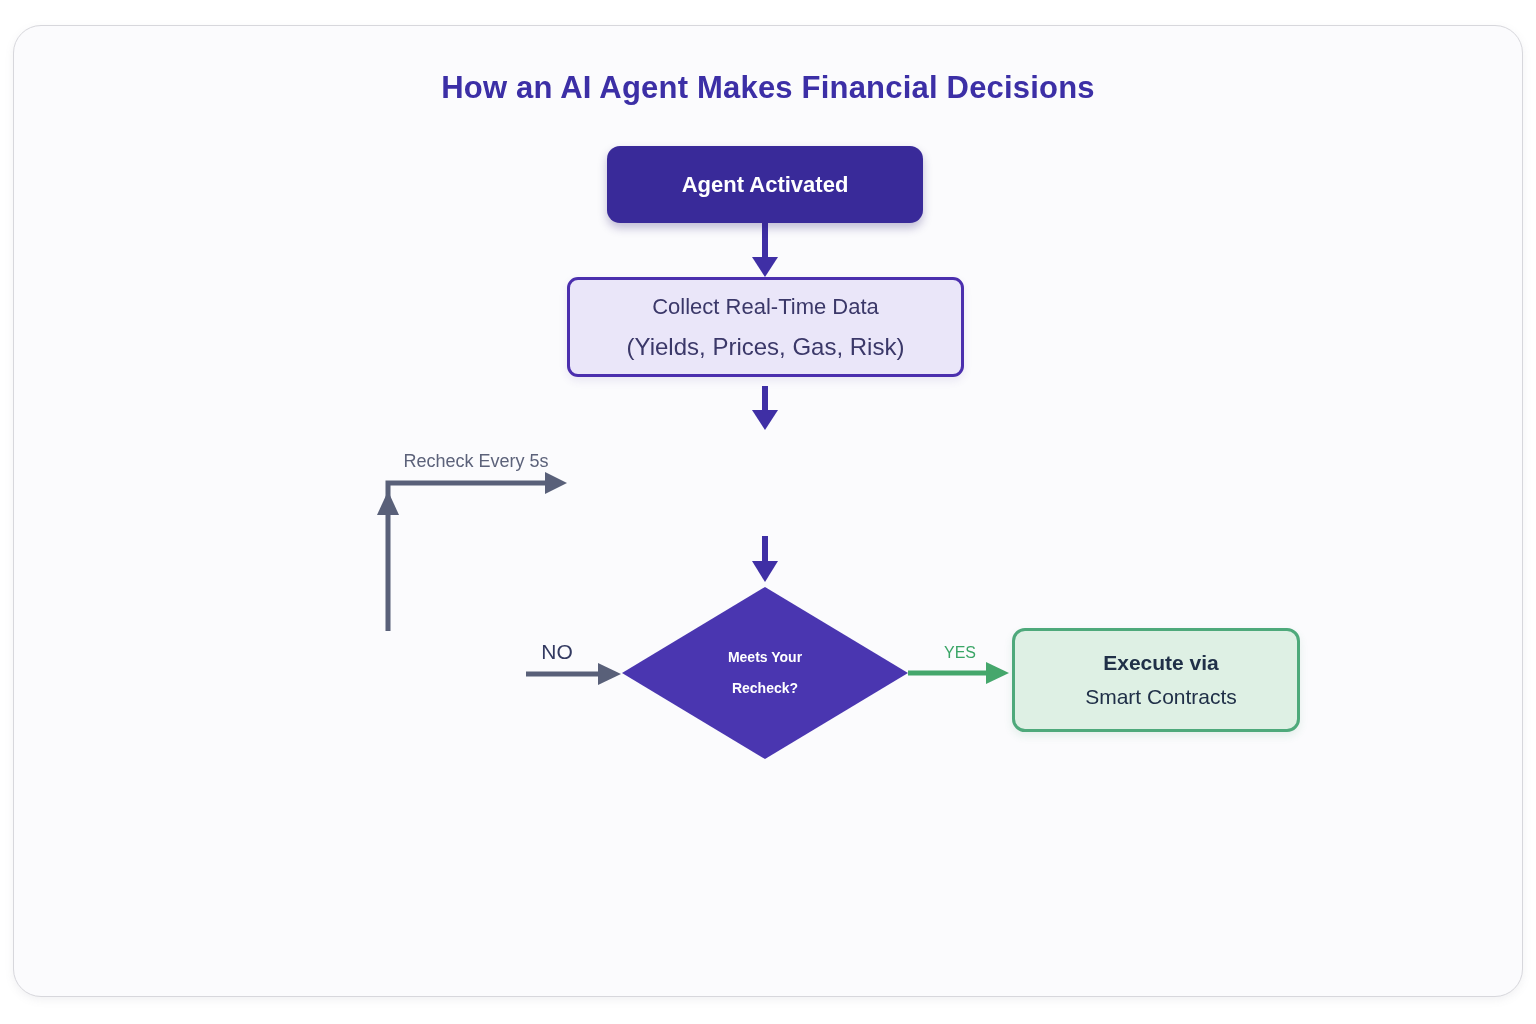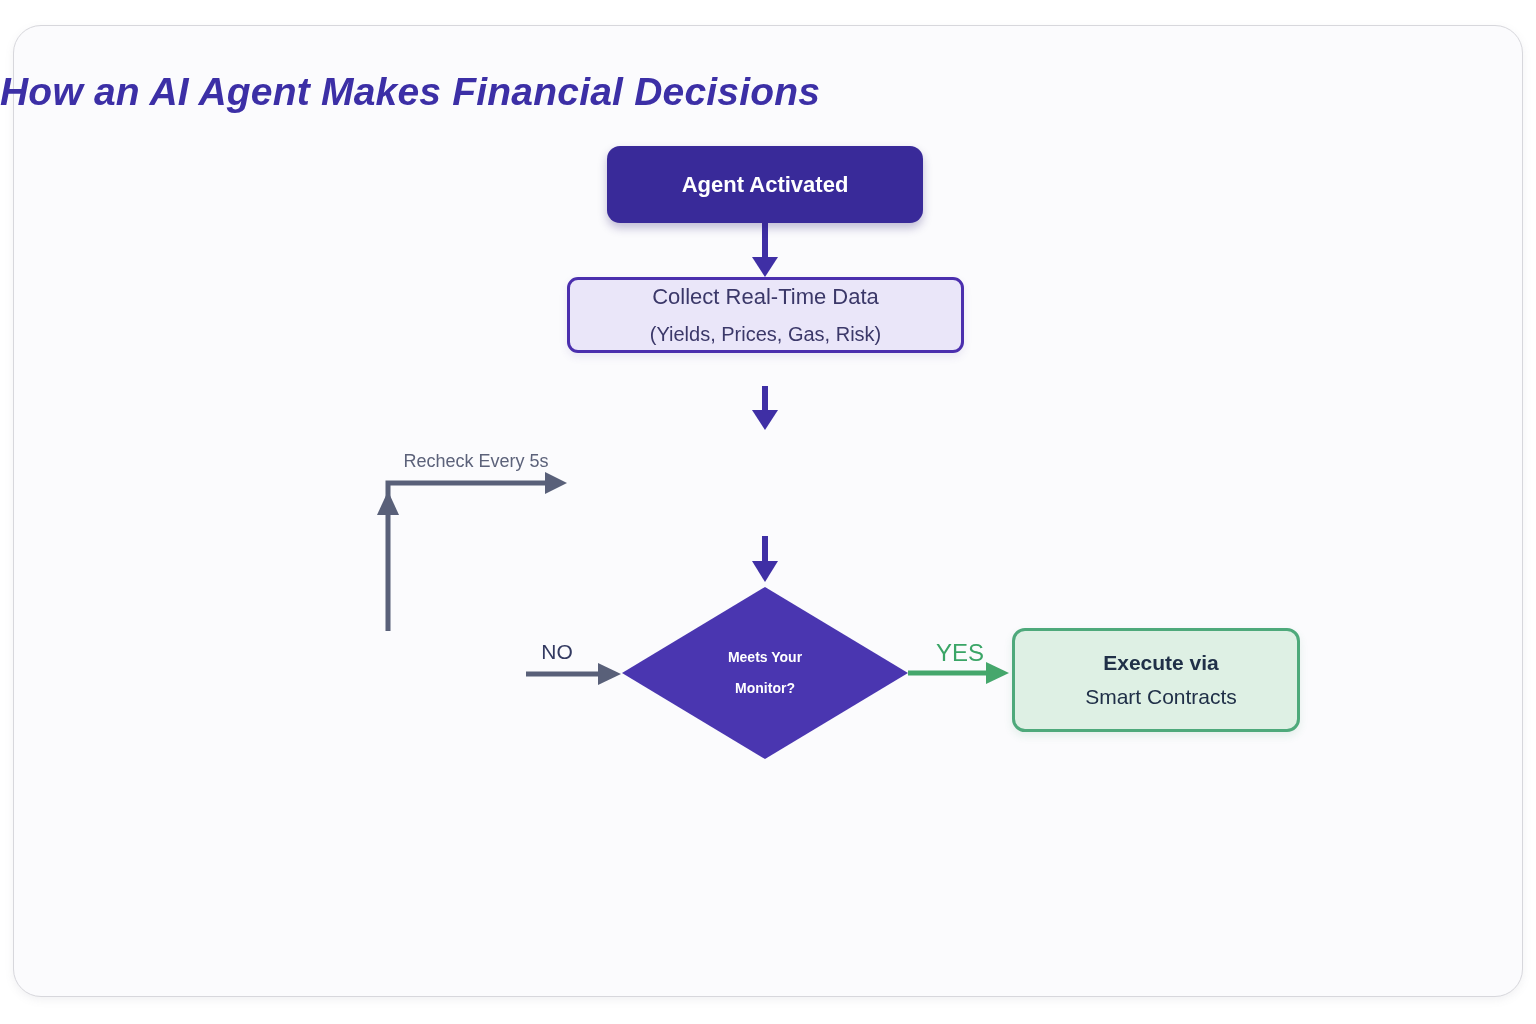--- a/index.html
+++ b/index.html
@@ -22,37 +22,37 @@
     --gray-label:#5c627a;
     --edge-label:#333a61;
   }
   *{margin:0;padding:0;box-sizing:border-box;}
   html,body{width:1536px;height:1024px;background:#ffffff;
     font-family:"Liberation Sans","DejaVu Sans",sans-serif;}
   .stage{position:relative;width:1536px;height:1024px;overflow:hidden;}
   .card{position:absolute;left:13px;top:25px;right:13px;bottom:27px;
     background:#fbfbfd;border:1.5px solid #d7d7dc;border-radius:28px;
     box-shadow:0 3px 8px rgba(120,120,140,0.10);}
-  .title{position:absolute;left:0;right:0;top:70px;
-    font-size:39px;font-weight:700;color:var(--indigo-title,#3c2fa6);
-    letter-spacing:0.2px;font-style:italic;}
+  .title{position:absolute;left:0;right:0;top:70px;text-align:center;
+    font-size:31px;font-weight:700;color:var(--indigo-title,#3c2fa6);
+    letter-spacing:0.2px;}
   .node{position:absolute;display:flex;flex-direction:column;
     align-items:center;justify-content:center;text-align:right;}
   .node-start{left:607px;top:146px;width:316px;height:77px;
     background:var(--indigo-node,#392a99);border-radius:13px;
     box-shadow:0 5px 10px rgba(40,25,110,0.28);}
   .node-start .lbl{color:#ffffff;font-size:22px;font-weight:700;}
   .node-process{background:var(--lavender-fill,#eae6f9);
     border:3px solid var(--lavender-border,#4b2fae);border-radius:11px;
     color:var(--lavender-text,#3b3869);
     box-shadow:0 4px 8px rgba(80,60,160,0.10);}
-  .node-collect{left:567px;top:277px;width:397px;height:76px;}
+  .node-collect{left:567px;top:277px;width:397px;height:100px;}
   .node-ml{left:567px;top:431px;width:397px;height:105px;}
   .node-process .l1{font-size:22px;font-weight:500;margin-bottom:13px;}
-  .node-process .l2{font-size:20px;font-weight:400;}
+  .node-process .l2{font-size:24px;font-weight:400;}
   .diamond{left:622px;top:587px;width:286px;height:172px;
     background:var(--diamond-fill,#4a36b0);
     clip-path:polygon(50% 0,100% 50%,50% 100%,0 50%);}
   .diamond .dtxt{color:#ffffff;font-size:14px;font-weight:700;line-height:31px;}
   .node-wait{left:230px;top:630px;width:295px;height:103px;
     background:var(--salmon-fill,#fccfc5);
     border:3px solid var(--salmon-border,#ee5a4b);border-radius:15px;
     box-shadow:0 4px 8px rgba(220,90,70,0.12);}
   .node-wait .lbl{color:var(--navy-text,#2b2d5a);font-size:23px;font-weight:700;}
   .node-execute{left:1012px;top:628px;width:288px;height:104px;
@@ -68,21 +68,21 @@
   .stroke-indigo{stroke:var(--indigo-arrow,#3f2fa5);stroke-width:6;}
   .fill-indigo{fill:var(--indigo-arrow,#3f2fa5);}
   .stroke-gray{stroke:var(--gray-arrow,#596079);stroke-width:5;fill:none;}
   .fill-gray{fill:var(--gray-arrow,#596079);}
   .stroke-green{stroke:var(--green-arrow,#45a76c);stroke-width:5;}
   .fill-green{fill:var(--green-arrow,#45a76c);}
   .edge-label{position:absolute;transform:translate(-50%,-50%);
     white-space:nowrap;}
   .no-label{left:557px;top:652px;font-size:21px;font-weight:400;
     color:var(--edge-label,#333a61);}
-  .yes-label{left:960px;top:653px;font-size:24px;font-weight:500;
+  .yes-label{left:960px;top:653px;font-size:16px;font-weight:500;
     color:var(--green-label,#3aa566);}
   .recheck-label{left:476px;top:461px;font-size:18px;font-weight:400;
     color:var(--gray-label,#5c627a);text-align:center;}
 </style>
 </head>
 <body>
 
 <div class="stage">
   <div class="card"></div>
 
@@ -121,21 +121,21 @@
   </div>
 
   <div class="node node-process node-collect">
     <div class="l1">Collect Real-Time Data</div>
     <div class="l2">(Yields, Prices, Gas, Risk)</div>
   </div>
 
 
   <div class="node diamond">
     <div class="dtxt">Meets Your</div>
-    <div class="dtxt">Monitor?</div>
+    <div class="dtxt">Recheck?</div>
   </div>
 
 
   <div class="node node-execute">
     <div class="l1">Execute via</div>
     <div class="l2">Smart Contracts</div>
   </div>
 
   <div class="edge-label no-label">NO</div>
   <div class="edge-label yes-label">YES</div>

